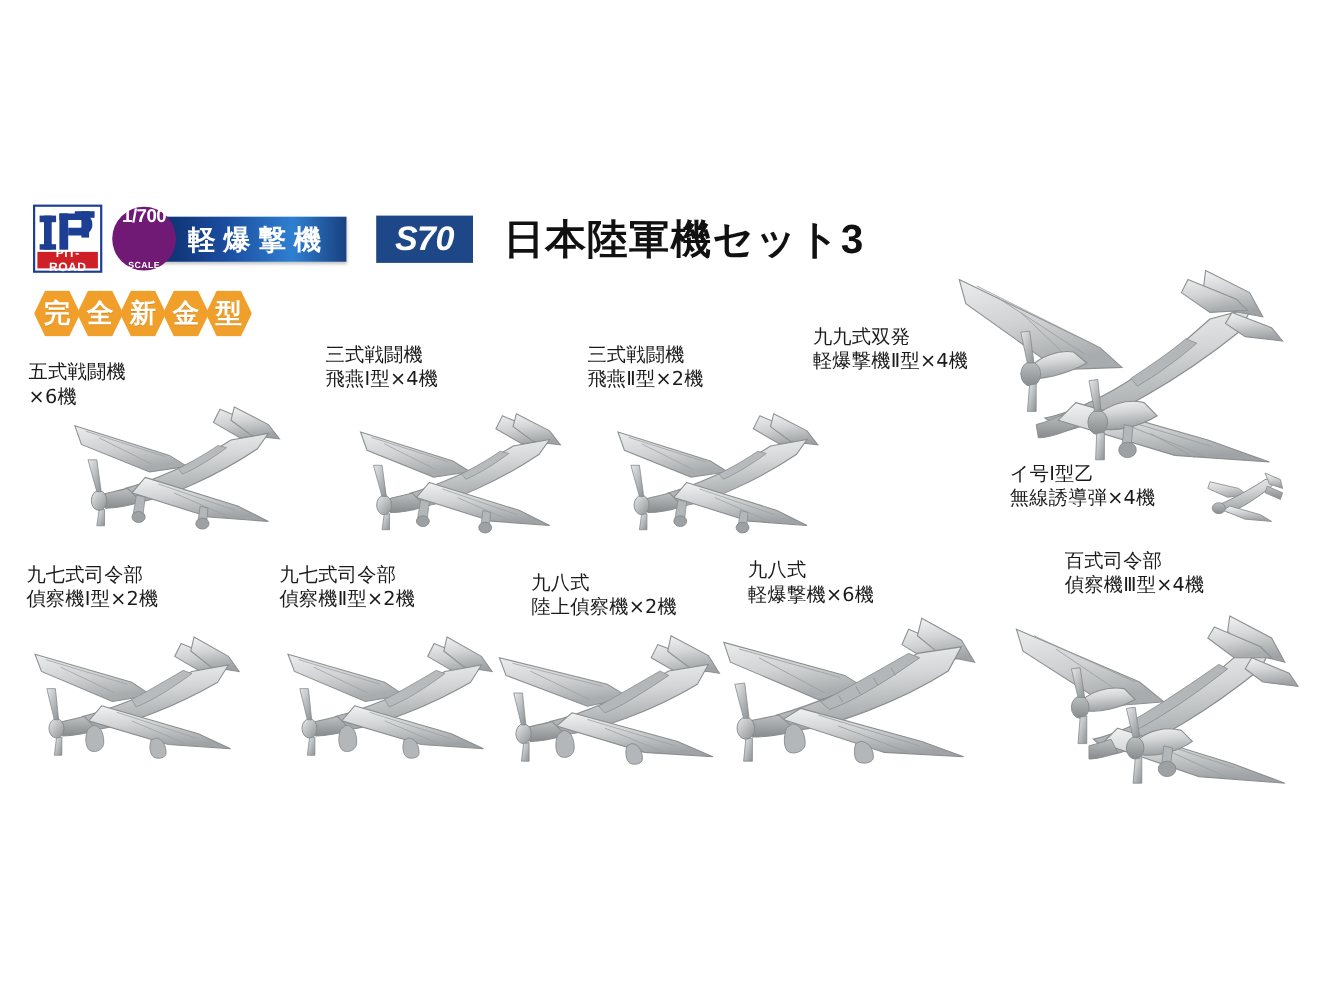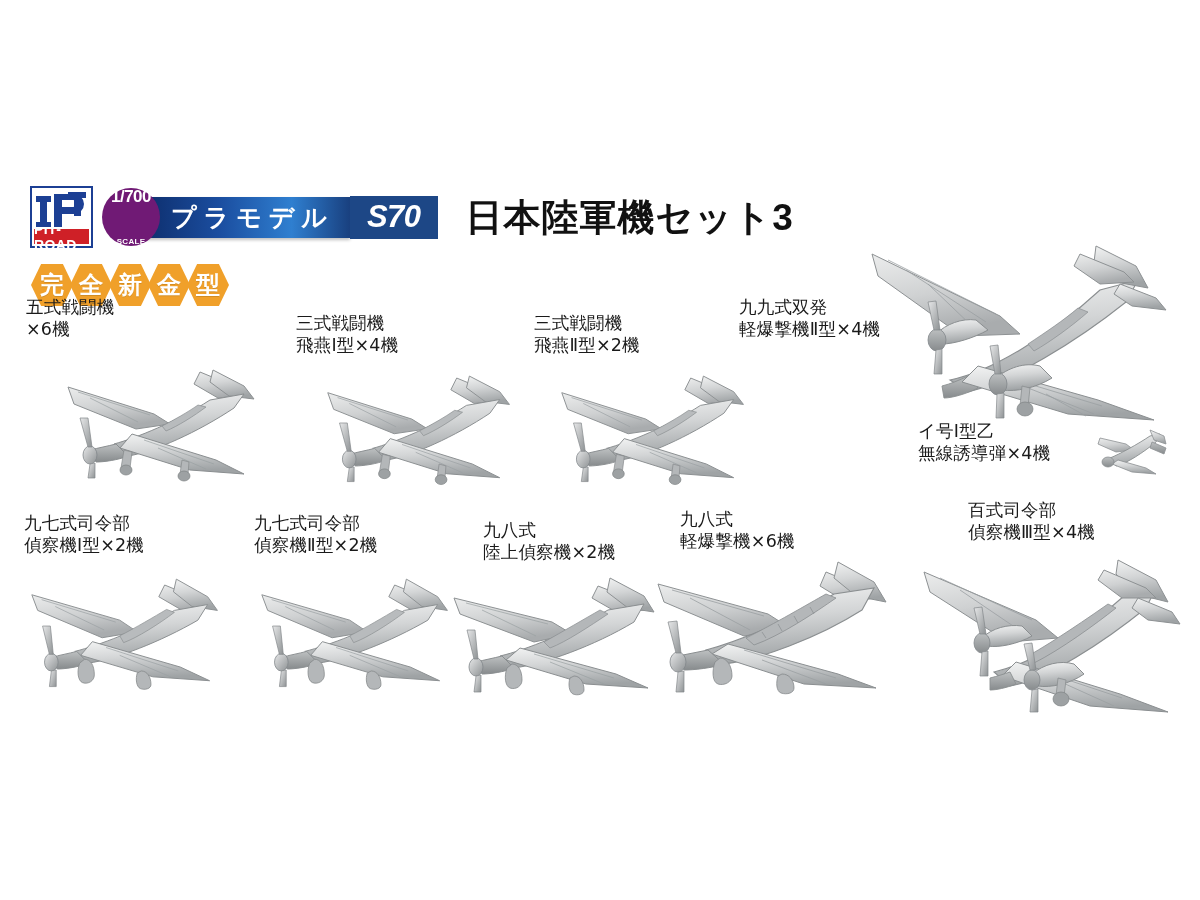--- a/index.html
+++ b/index.html
@@ -15,44 +15,45 @@
 
   
   .header{position:absolute;left:30px;top:186px;display:flex;align-items:center;}
 
   .pitroad-logo{
     width:63px;height:62px;border:2px solid #1c3f94;background:#ffffff;
     display:flex;flex-direction:column;box-sizing:border-box;padding:2px;
   }
   .pitroad-mark{flex:1;position:relative;overflow:hidden;}
   .pitroad-band{
-    height:15px;background:#cf2027;color:#fff;font-size:14px;font-weight:bold;
+    height:15px;background:#cf2027;color:#fff;font-size:11px;font-weight:bold;
     letter-spacing:.4px;display:flex;align-items:center;justify-content:center;
     font-family:"Liberation Sans",sans-serif;
+    text-align:center;
   }
 
   .scale-badge{
     width:58px;height:58px;border-radius:50%;background:#701a75;color:#fff;
     display:flex;flex-direction:column;align-items:center;justify-content:space-between;
     margin-left:9px;position:relative;z-index:3;
   }
   .scale-badge .s1{font-size:17px;font-weight:bold;line-height:1;letter-spacing:-.5px;}
   .scale-badge .s2{font-size:8px;font-weight:bold;line-height:1;margin-top:18px;letter-spacing:.3px;}
 
   .plamodel-bar{
     height:41px;margin-left:-19px;padding:0 16px 0 30px;
     background:linear-gradient(to right,#0d2d6b 0%,#1b4ea0 38%,#2f7fd0 72%,#19407f 100%);
     color:#ffffff;display:flex;align-items:center;justify-content:center;
     font-size:25px;font-weight:bold;letter-spacing:7px;
     box-shadow:0 2px 3px rgba(0,0,0,.25);
     font-family:"DejaVu Sans",sans-serif;
   }
 
   .code-badge{
-    background:#1d4786;color:#fff;
+    margin-left:27px;background:#1d4786;color:#fff;
     padding:5px 17px 7px;font-size:31px;font-weight:bold;font-style:italic;
     letter-spacing:-.5px;line-height:1;
     font-family:"Liberation Sans",sans-serif;
   }
 
   .main-title{
     margin-left:28px;font-size:37px;font-weight:bold;color:#111;letter-spacing:1px;
     font-family:Liberation Sans, sans-serif;line-height:1;
   }
 
@@ -100,21 +101,21 @@
         </svg>
       </div>
       <div class="pitroad-band">PIT-ROAD</div>
     </div>
 
     <div class="scale-badge">
       <div class="s1">1/700</div>
       <div class="s2">SCALE</div>
     </div>
 
-    <div class="plamodel-bar">プラモデル</div>
+    <div class="plamodel-bar">軽爆撃機</div>
 
     <div class="code-badge">S70</div>
 
     <div class="main-title">日本陸軍機セット3</div>
   </div>
 
   <div class="newmold">
     <div class="hex">完</div>
     <div class="hex">全</div>
     <div class="hex">新</div>
@@ -138,21 +139,21 @@
         <stop offset="0%" stop-color="#bdc0c1"></stop>
         <stop offset="100%" stop-color="#878b8d"></stop>
       </linearGradient>
       <linearGradient id="gProp" x1="0" y1="0" x2="1" y2="1">
         <stop offset="0%" stop-color="#e7e8e9"></stop>
         <stop offset="100%" stop-color="#8e9294"></stop>
       </linearGradient>
     </defs>
   </svg>
 
-  <div class="cap" style="left:26px;top:296px;">五式戦闘機
+  <div class="cap" style="left:26px;top:328px;">五式戦闘機
 ×6機</div>
   <div class="cap" style="left:296px;top:312px;">三式戦闘機
 飛燕Ⅰ型×4機</div>
   <div class="cap" style="left:534px;top:312px;">三式戦闘機
 飛燕Ⅱ型×2機</div>
   <div class="cap" style="left:739px;top:296px;">九九式双発
 軽爆撃機Ⅱ型×4機</div>
   <div class="cap" style="left:918px;top:420px;">イ号Ⅰ型乙
 無線誘導弾×4機</div>
 

